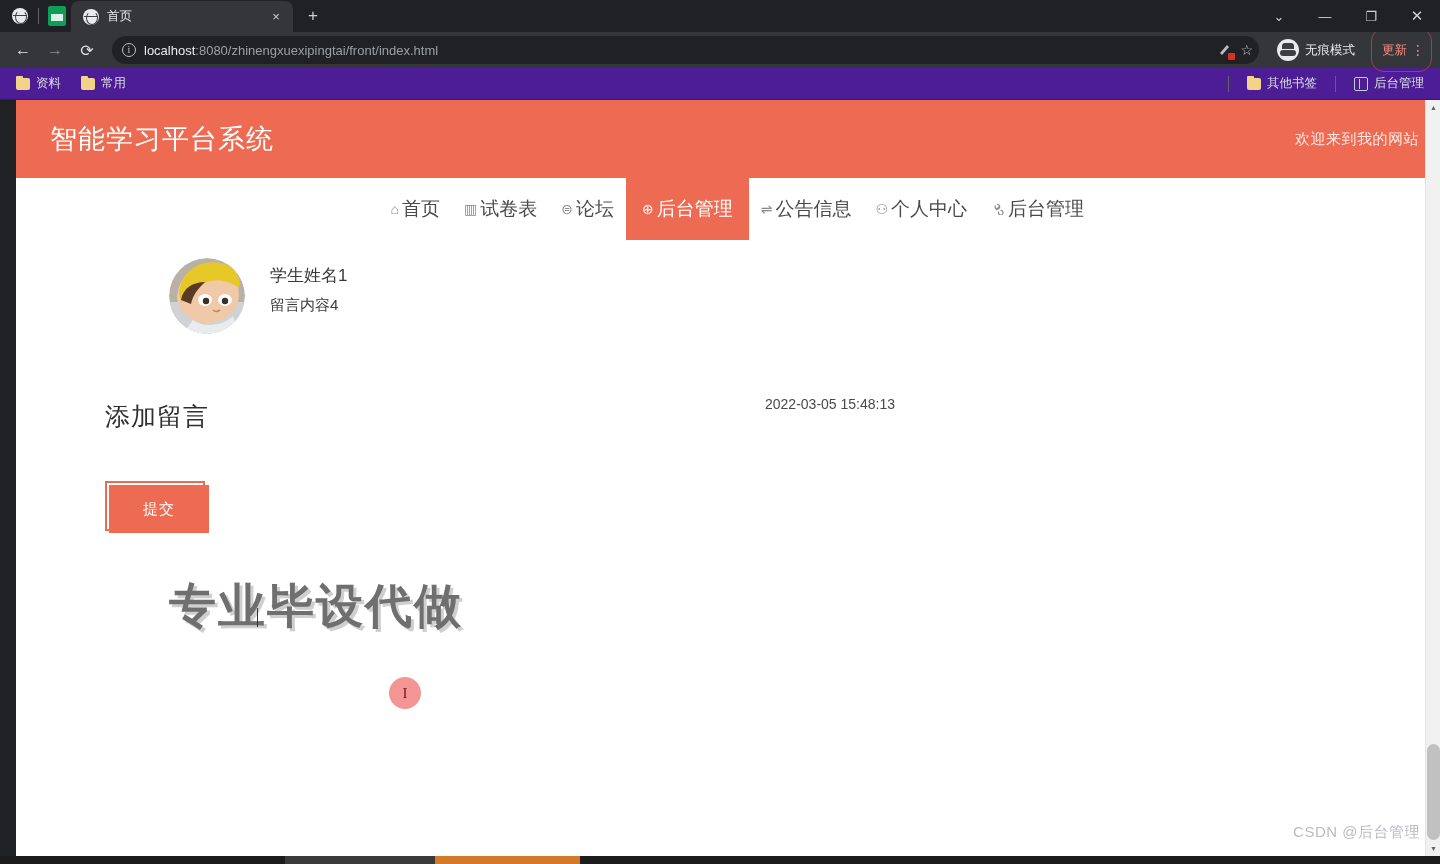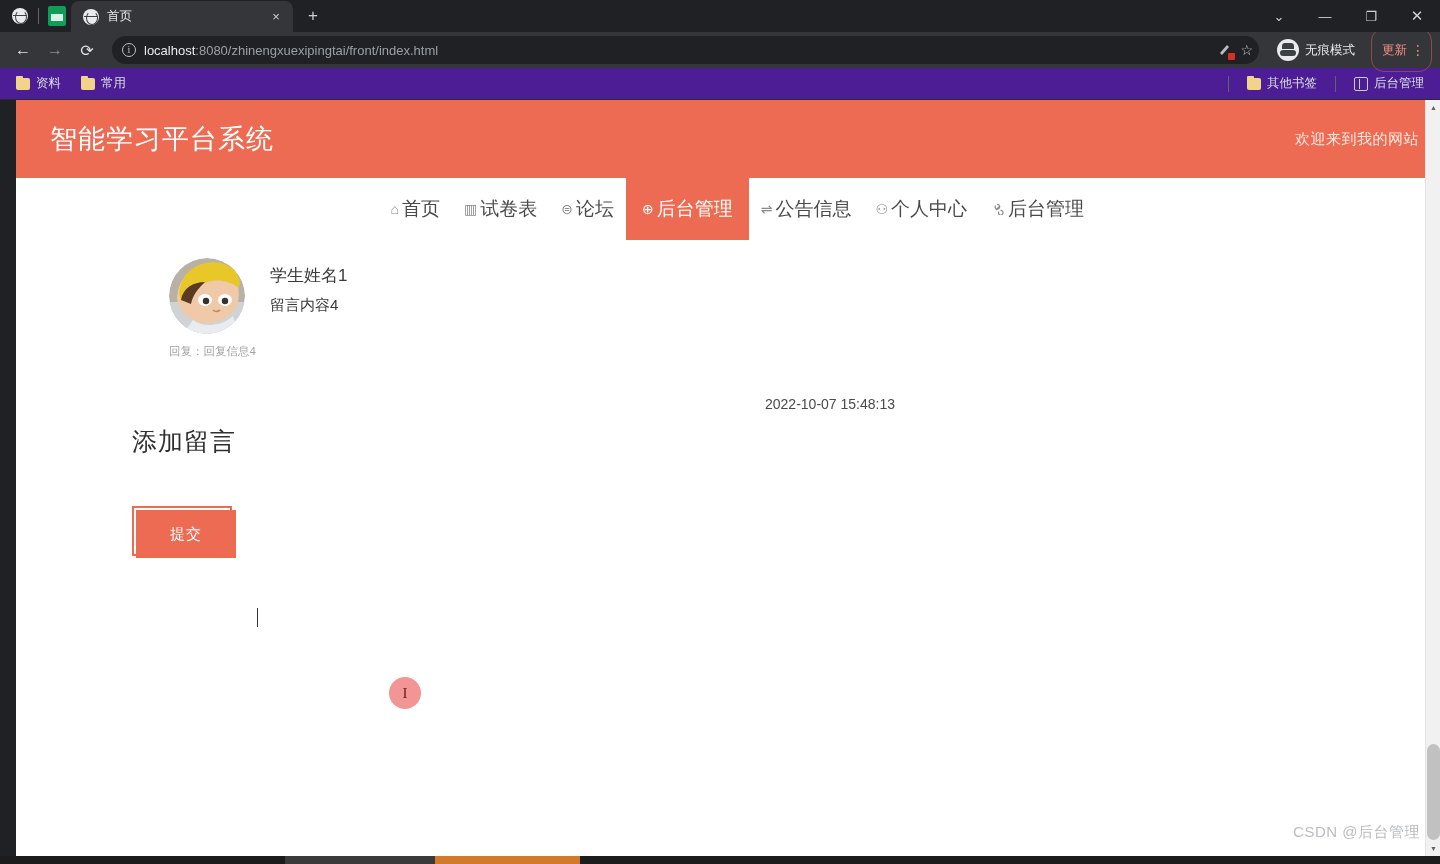--- a/index.html
+++ b/index.html
@@ -187,21 +187,21 @@
   .msg-name { font-size: 17px; color: #3a3a3a; line-height: 29px; }
   .msg-text { font-size: 15px; color: #3a3a3a; line-height: 29px; }
   .msg-time {
     position: absolute; left: 749px; top: 156px; font-size: 14px; color: #4a4a4a;
   }
   .msg-reply {
     padding-left: 153px; font-size: 11.5px; color: #a3a3a3; margin-top: 10px;
   }
 
   
-  .form-wrap { padding-left: 116px; padding-top: 66px; }
+  .form-wrap { padding-left: 89px; padding-top: 66px; }
   .form-title { font-size: 25px; color: #2f2f2f; letter-spacing: 1px; }
   .ta-wrap { position: relative; margin-top: 34px; }
   .textarea {
     width: 735px; height: 152px; border: 1px solid #eceef0; background: #fff;
     font-size: 15px; color: #333; padding: 20px 18px; line-height: 20px;
     resize: none; outline: none; font-family: "Liberation Sans", "DejaVu Sans", sans-serif;
   }
   .caret {
     position: absolute; left: 241px; top: 508px; width: 1px; height: 19px;
     background: #333;
@@ -409,32 +409,34 @@
                 <path d="M44 52 q3 3 7 0" stroke="#c08b63" stroke-width="1.6" fill="none"></path>
                 <path d="M24 62 C34 70 54 68 64 58 L70 76 L14 76 Z" fill="#e9ecee"></path>
               </g>
             </svg>
           </div>
           <div class="msg-body">
             <div class="msg-name">学生姓名1</div>
             <div class="msg-text">留言内容4</div>
           </div>
         </div>
-        <div class="msg-time">2022-10-07 15:48:13</div>
-        <div class="msg-reply">回复：回复信息4</div>
+        <div class="msg-time">2022-03-05 15:48:13</div>
       </div>
 
       <div class="form-wrap">
         <div class="form-title">添加留言</div>
         <div class="submit-outer">
           <div class="submit-shadow"></div>
           <button class="submit-btn">提交</button>
         </div>
       </div>
 
+      <div class="promo">
+        <div class="promo-text">专业毕设代做</div>
+      </div>
 
     </div>
 
     <div class="caret"></div>
     <div class="cursor-dot">
         <span>I</span>
       </div>
     <div class="watermark">CSDN @后台管理</div>
   </div>
 

